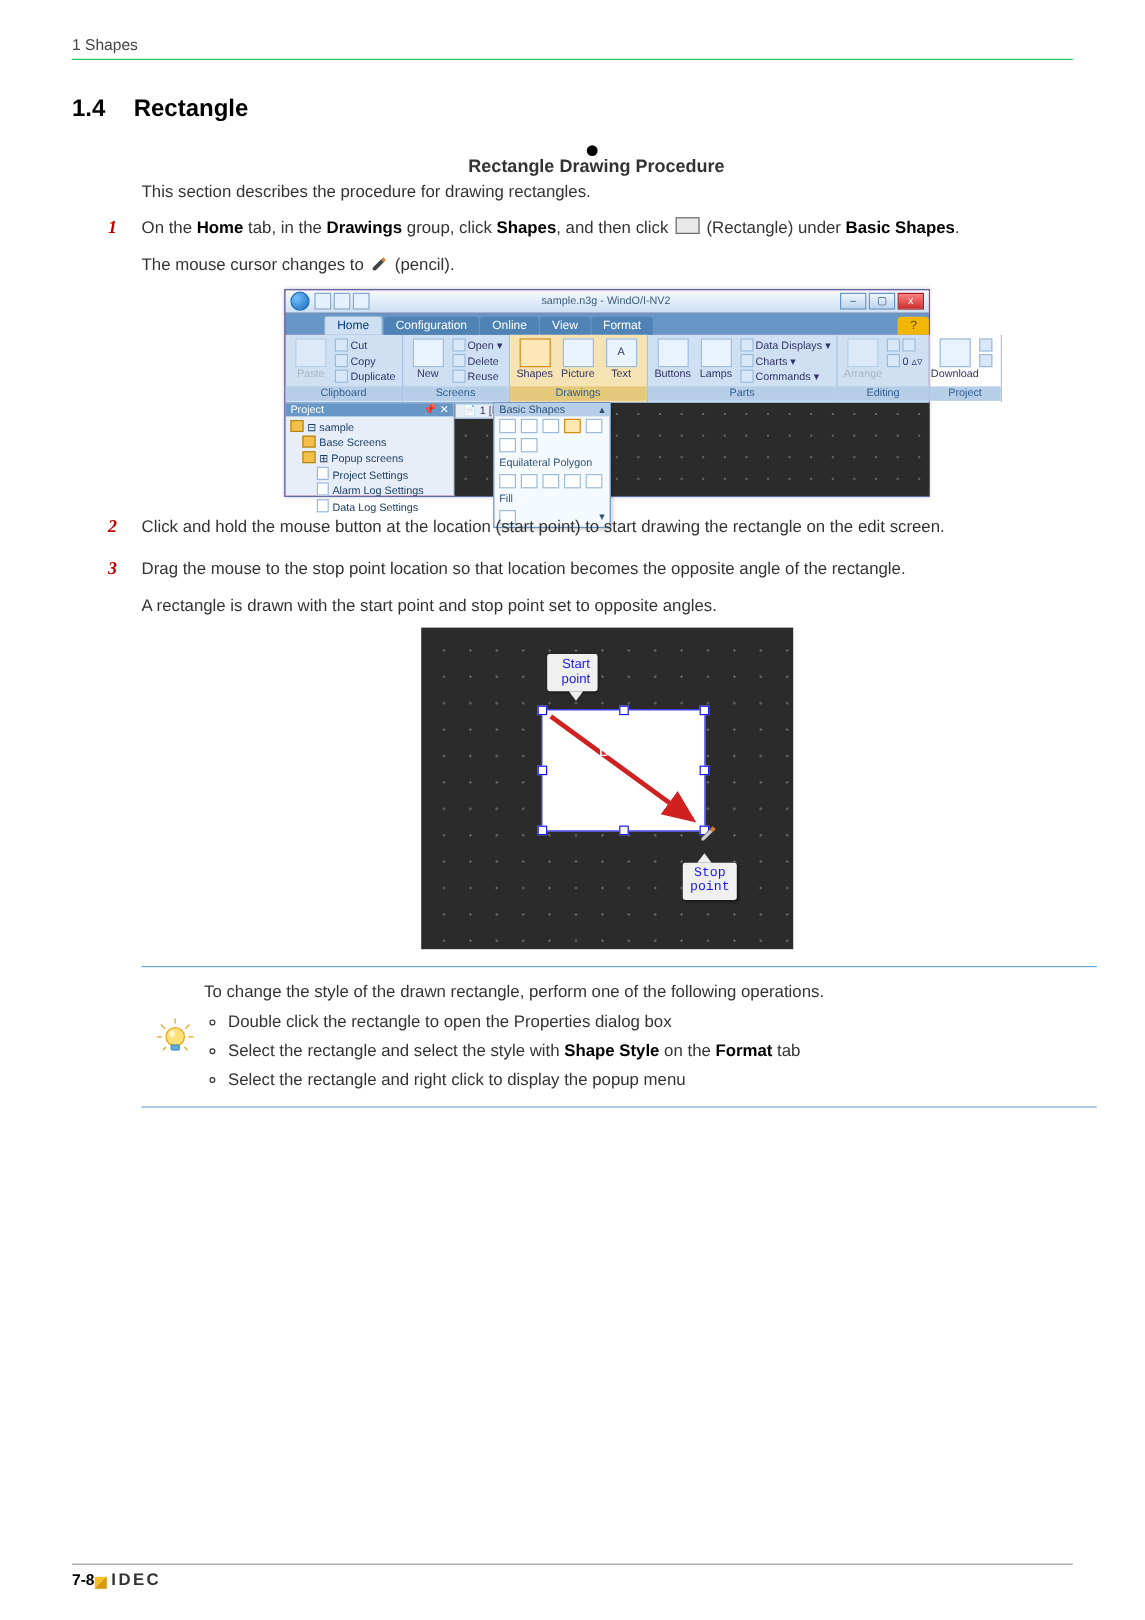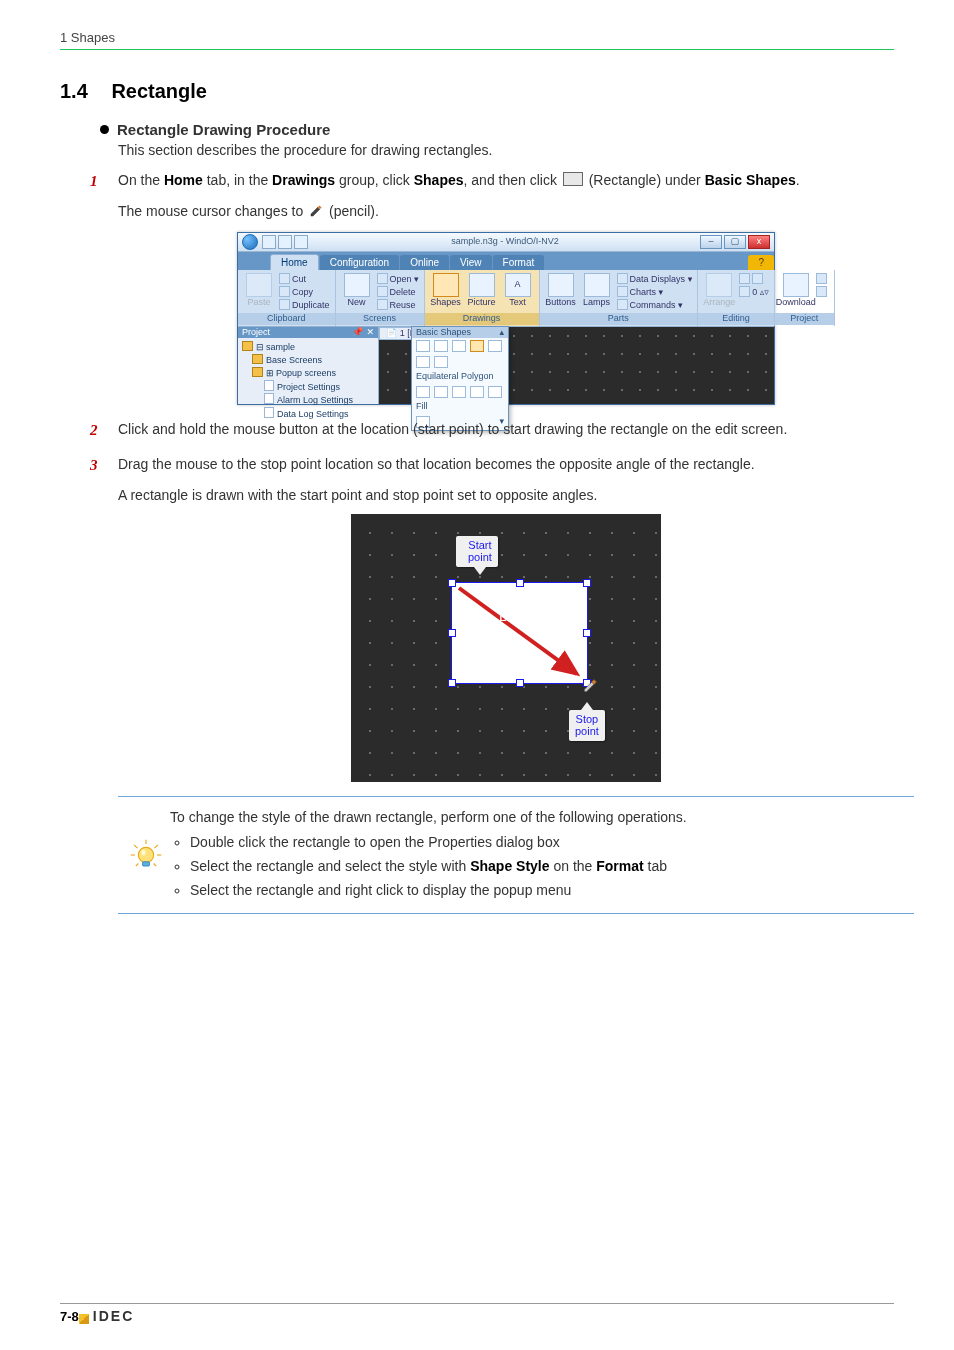--- a/index.html
+++ b/index.html
@@ -33,20 +33,21 @@
     margin: 20px 0 18px 0;
   }
   h2.section-heading .sec-num { margin-right: 18px; }
   .content { margin-left: 40px; }
   .sub-heading-row {
     display: flex;
     align-items: center;
     font-weight: bold;
     font-size: 15px;
     margin-bottom: 4px;
+    flex-direction: column;
   }
   .bullet-dot {
     width: 9px; height: 9px; border-radius: 50%;
     background: #000; margin-right: 8px; flex: 0 0 auto;
   }
   .sub-desc {
     margin: 0 0 12px 18px;
     font-size: 14px;
     color: #333;
   }
@@ -307,21 +308,21 @@
     position:absolute;
     width:0;height:0;
   }
   .start-label { left: 105px; top: 22px; padding-left: 12px; }
   .start-label::after{
     left: 18px; bottom:-8px;
     border-left:6px solid transparent;
     border-right:6px solid transparent;
     border-top:8px solid #f0f0f0;
   }
-  .stop-label { left: 218px; top: 196px; }
+  .stop-label { left: 218px; top: 196px; font-family: Liberation Mono, monospace; }
   .stop-label::after{
     left: 12px; top:-8px;
     border-left:6px solid transparent;
     border-right:6px solid transparent;
     border-bottom:8px solid #f0f0f0;
   }
   .drag-text {
     position:absolute; left:148px; top:92px;
     color:#fff; font-size:14px;
   }

